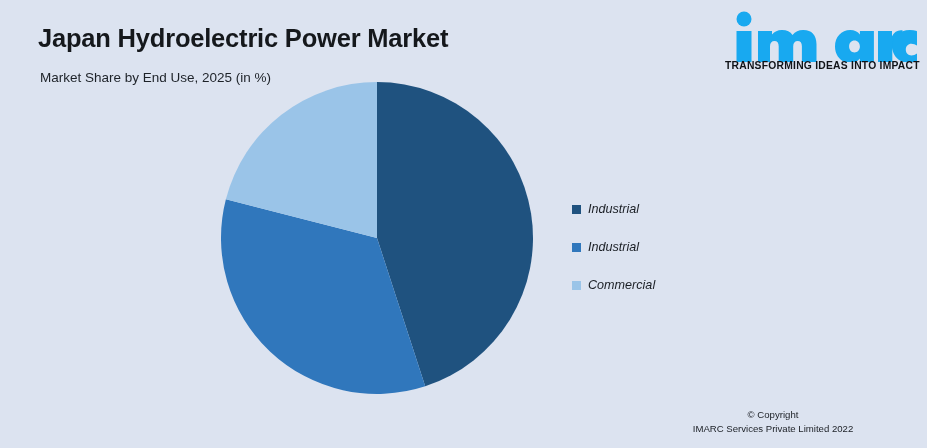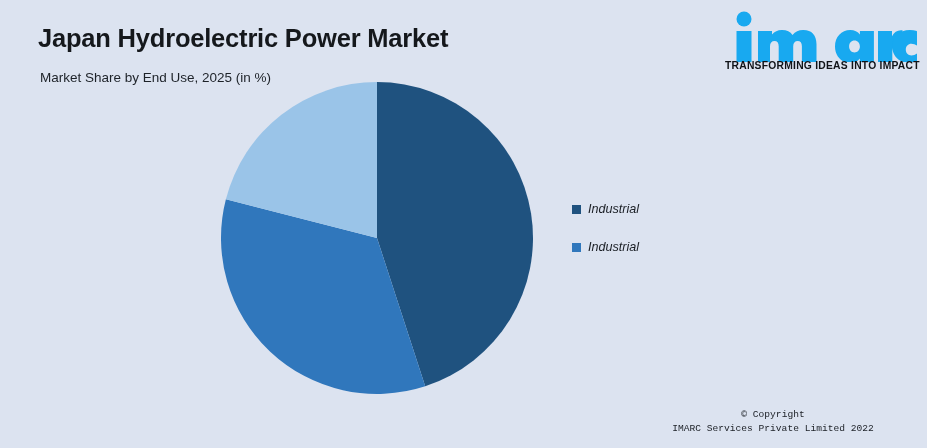--- a/index.html
+++ b/index.html
@@ -117,21 +117,20 @@
     right: 14px;
     bottom: 12px;
     text-align: center;
     width: 280px;
   }
   .footer-line {
     font-size: 9.6px;
     color: #1b1f25;
     line-height: 14px;
     white-space: nowrap;
-    font-family: Liberation Mono, monospace;
   }
 </style>
 </head>
 <body style="background: rgb(220, 227, 240);">
 
 <div id="root">
 
   <div class="header-text">
     <div class="chart-title">Japan Hydroelectric Power Market</div>
     <div class="chart-subtitle">Market Share by End Use, 2025 (in %)</div>
@@ -167,20 +166,24 @@
 
   <div class="legend">
     <div class="legend-item">
       <span class="legend-swatch" style="background: rgb(31, 82, 127);"></span>
       <span class="legend-label">Industrial</span>
     </div>
     <div class="legend-item">
       <span class="legend-swatch" style="background: rgb(48, 119, 188);"></span>
       <span class="legend-label">Industrial</span>
     </div>
+    <div class="legend-item">
+      <span class="legend-swatch" style="background: rgb(154, 196, 232);"></span>
+      <span class="legend-label">Commercial</span>
+    </div>
   </div>
 
   <div class="footer">
     <div class="footer-line">© Copyright</div>
     <div class="footer-line">IMARC Services Private Limited 2022</div>
   </div>
 
 </div>
 
 </body></html>

